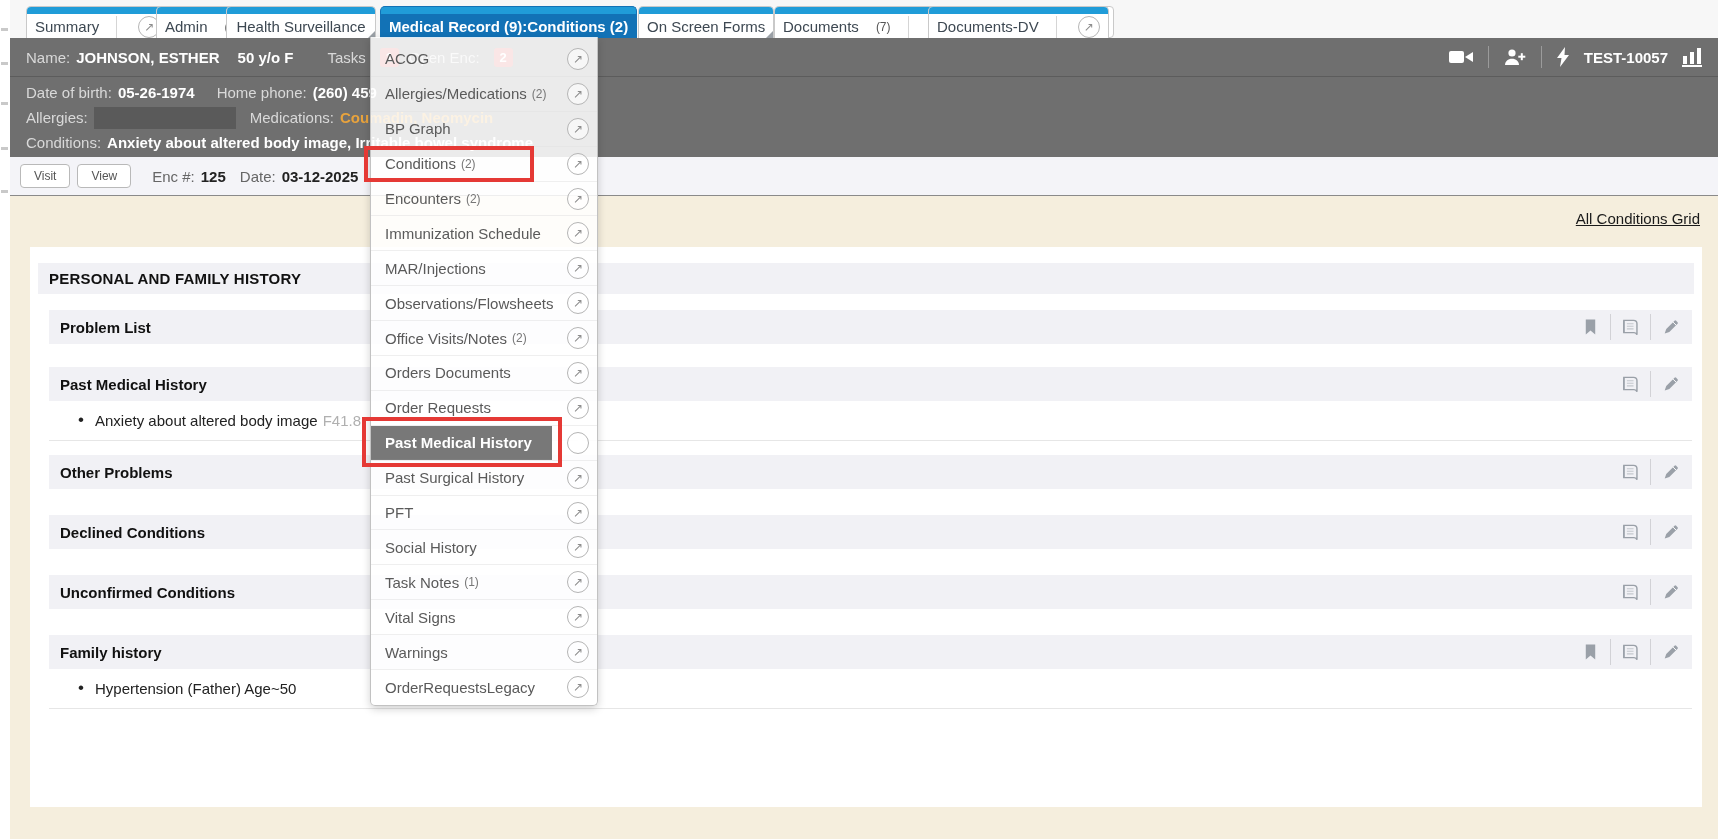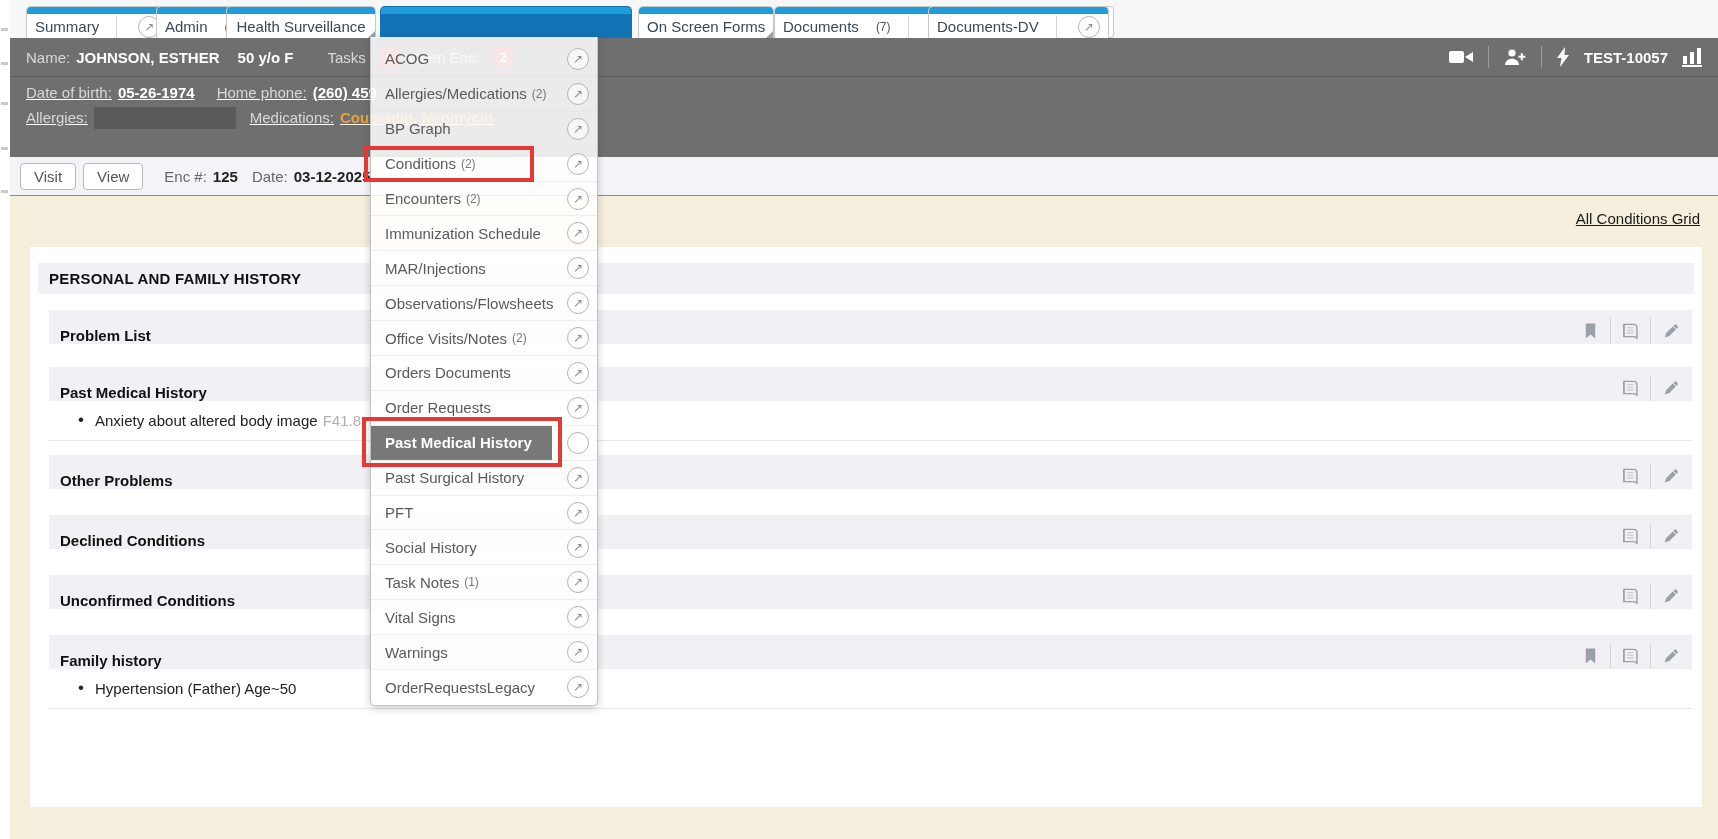--- a/index.html
+++ b/index.html
@@ -37,38 +37,38 @@
   #ph-line1 { height:39px; display:flex; align-items:center; padding:0 16px; border-bottom:1px solid #5c5c5c; }
   .ph-label { color:#d9d9d9; margin-right:6px; }
   .ph-val { font-weight:bold; color:#fff;text-align:right; }
   #ph-line1 .gap { width:34px; }
   .task-badge { display:inline-flex; align-items:center; justify-content:center; min-width:19px; height:19px;
     background:#d9534f; color:#fff; border-radius:3px; font-size:13px; font-weight:bold; margin:0 10px 0 8px; padding:0 4px; }
   #ph-right { margin-left:auto; display:flex; align-items:center; gap:14px; }
   .ph-sep { width:1px; height:22px; background:#9b9b9b; }
   .hicon { display:inline-flex; align-items:center; cursor:pointer; }
   #chart-icon-wrap { border-bottom:2px solid #fff; padding-bottom:1px; }
-  .ph-line { height:25px; display:flex; align-items:center; padding:0 16px;text-decoration:underline; }
+  .ph-line { height:25px; display:flex; align-items:center; padding:0 16px; }
   .redact-box { display:inline-block; width:142px; height:22px; background:#5a5a5a; margin-right:14px; }
   .orange { color:#e8a33d; font-weight:bold; }
 
   
   #enc-bar { position:absolute; left:10px; top:157px; width:1708px; height:39px; background:#f4f4f8;
     border-bottom:1px solid #8a8a8a; display:flex; align-items:center; padding:0 10px; z-index:5; }
-  .btn { background:#fff; border:1px solid #b9b9b9; border-radius:4px; padding:4px 13px; color:#555; cursor:pointer; margin-right:7px; font-size:15px; }
+  .btn { background:#fff; border:1px solid #b9b9b9; border-radius:4px; padding:4px 13px; color:#555; cursor:pointer; margin-right:7px; font-size:12px; }
   .enc-label { color:#666; margin:0 6px 0 14px; }
   .enc-val { font-weight:bold; color:#222; }
 
   
   #page-bg { position:absolute; left:10px; top:196px; width:1708px; height:643px; background:#f5eedd; z-index:1; }
   #grid-link { position:absolute; right:18px; top:14px; color:#1a1a1a; text-decoration:underline; cursor:pointer; }
   #card { position:absolute; left:20px; top:51px; width:1672px; height:560px; background:#fff; }
   #personal-row { margin:16px 8px 0 8px; height:31px; background:#f1f1f5; display:flex; align-items:center;
     padding-left:11px; font-weight:bold; color:#111; font-size:15px; letter-spacing:.2px; }
-  .sec-row { margin:16px 10px 0 19px; height:34px; background:#f1f1f5; display:flex; align-items:flex-end; padding-left:11px; }
+  .sec-row { margin:16px 10px 0 19px; height:34px; background:#f1f1f5; display:flex; align-items:center; padding-left:11px; }
   .sec-row.mt23 { margin-top:23px; } .sec-row.mt26 { margin-top:26px; } .sec-row.mt14 { margin-top:14px; }
   .sec-title { font-weight:bold; color:#111; }
   .sec-icons { margin-left:auto; display:flex; align-items:stretch; height:26px; margin-right:2px; }
   .icon-cell { width:40px; display:flex; align-items:center; justify-content:center; cursor:pointer; }
   .icon-cell + .icon-cell { border-left:1px solid #d2d2d6; }
   .item { margin:0 10px 0 19px; padding:11px 0 11px 46px; position:relative; border-bottom:1px solid #e6e6e6; color:#222; }
   .item:first-of-type { margin-top:15px; }
   .item::before { content:"•"; position:absolute; left:29px; top:9px; font-size:17px; color:#222; }
   .item-code { color:#b0b0b0; margin-left:5px; }
 
@@ -124,20 +124,23 @@
       </div>
       <div class="tab" style="left: 216px; min-width: 150px;">
         <div class="strip"></div>
         <div class="tbody">
           <span>Health Surveillance</span>
         </div>
         <span class="fold"></span>
       </div>
       <div class="tab active" style="left: 370px; min-width: 252px;">
         <div class="strip"></div>
+        <div class="tbody">
+          <span>Medical Record (9):Conditions (2)</span>
+        </div>
       </div>
       <div class="tab" style="left: 628px; min-width: 130px;">
         <div class="strip"></div>
         <div class="tbody">
           <span>On Screen Forms</span>
         </div>
         <span class="fold"></span>
       </div>
       <div class="tab" style="left: 764px; min-width: 146px; text-align: right;">
         <div class="strip"></div>
@@ -207,20 +210,24 @@
       <span style="width:22px"></span>
       <span class="ph-label">Home phone:</span>
       <span class="ph-val">(260) 459</span>
     </div>
     <div class="ph-line">
       <span class="ph-label">Allergies:</span>
       <span class="redact-box"></span>
       <span class="ph-label">Medications:</span>
       <span class="orange">Coumadin, Neomycin</span>
     </div>
+    <div class="ph-line">
+      <span class="ph-label">Conditions:</span>
+      <span class="ph-val">Anxiety about altered body image, Irritable bowel syndrome</span>
+    </div>
   </div>
 
   <div id="enc-bar">
     <button class="btn">Visit</button>
     <button class="btn">View</button>
     <span class="enc-label">Enc #:</span>
     <span class="enc-val">125</span>
     <span class="enc-label">Date:</span>
     <span class="enc-val">03-12-2025</span>
   </div>

